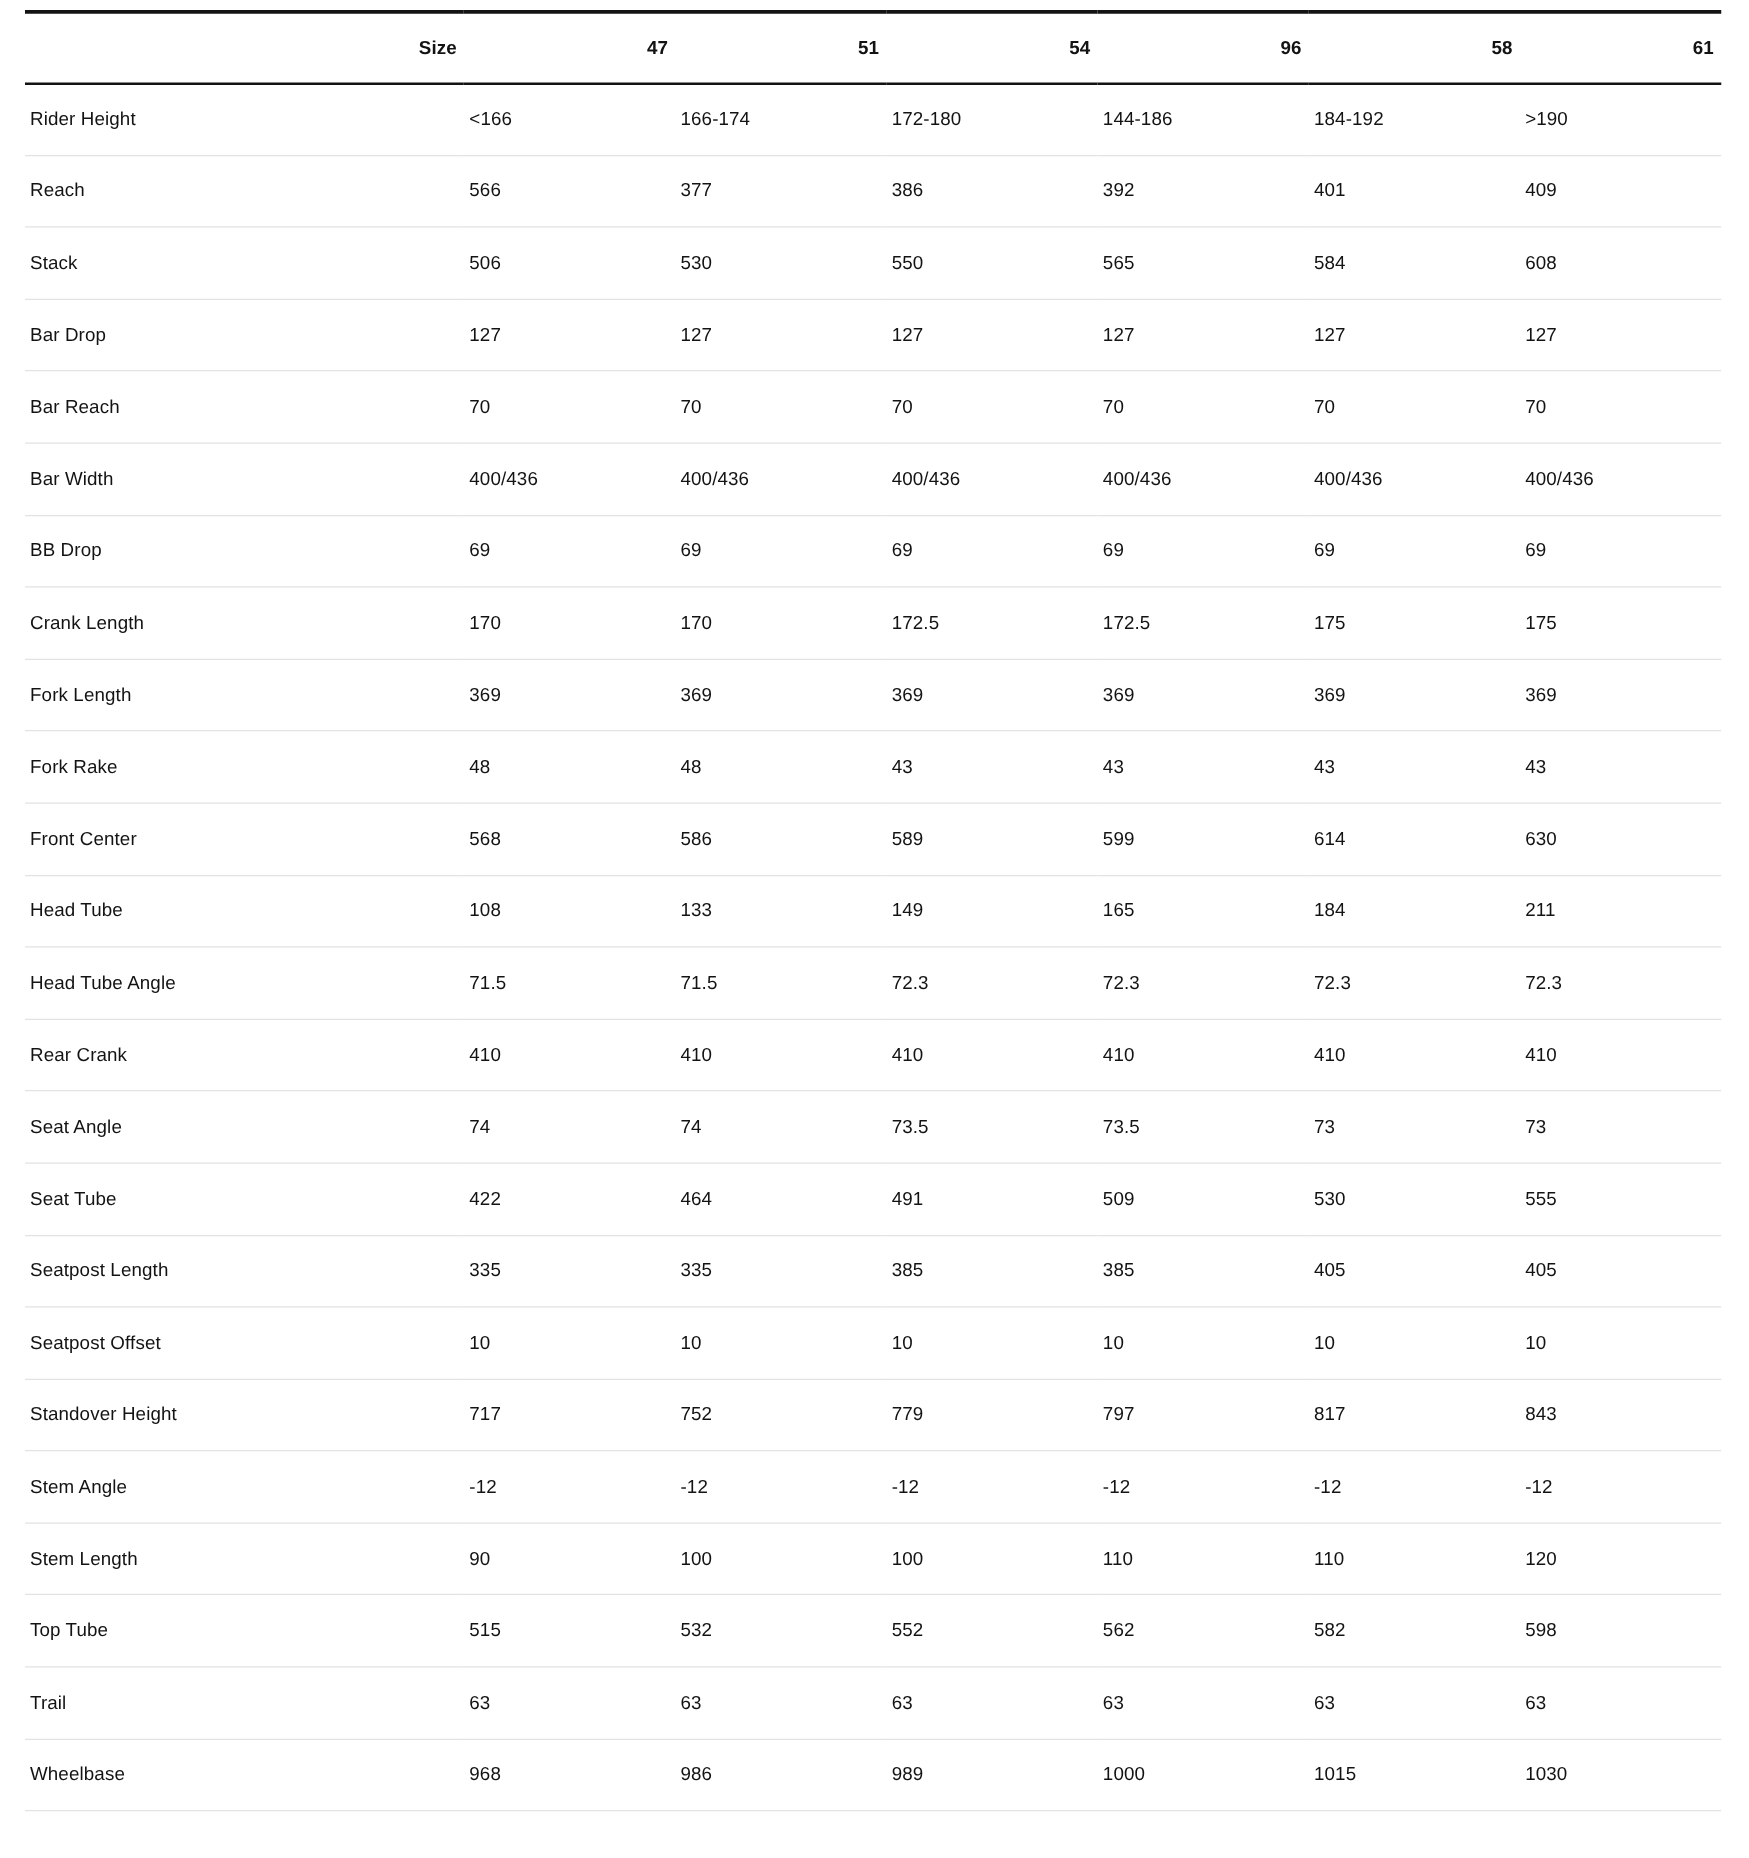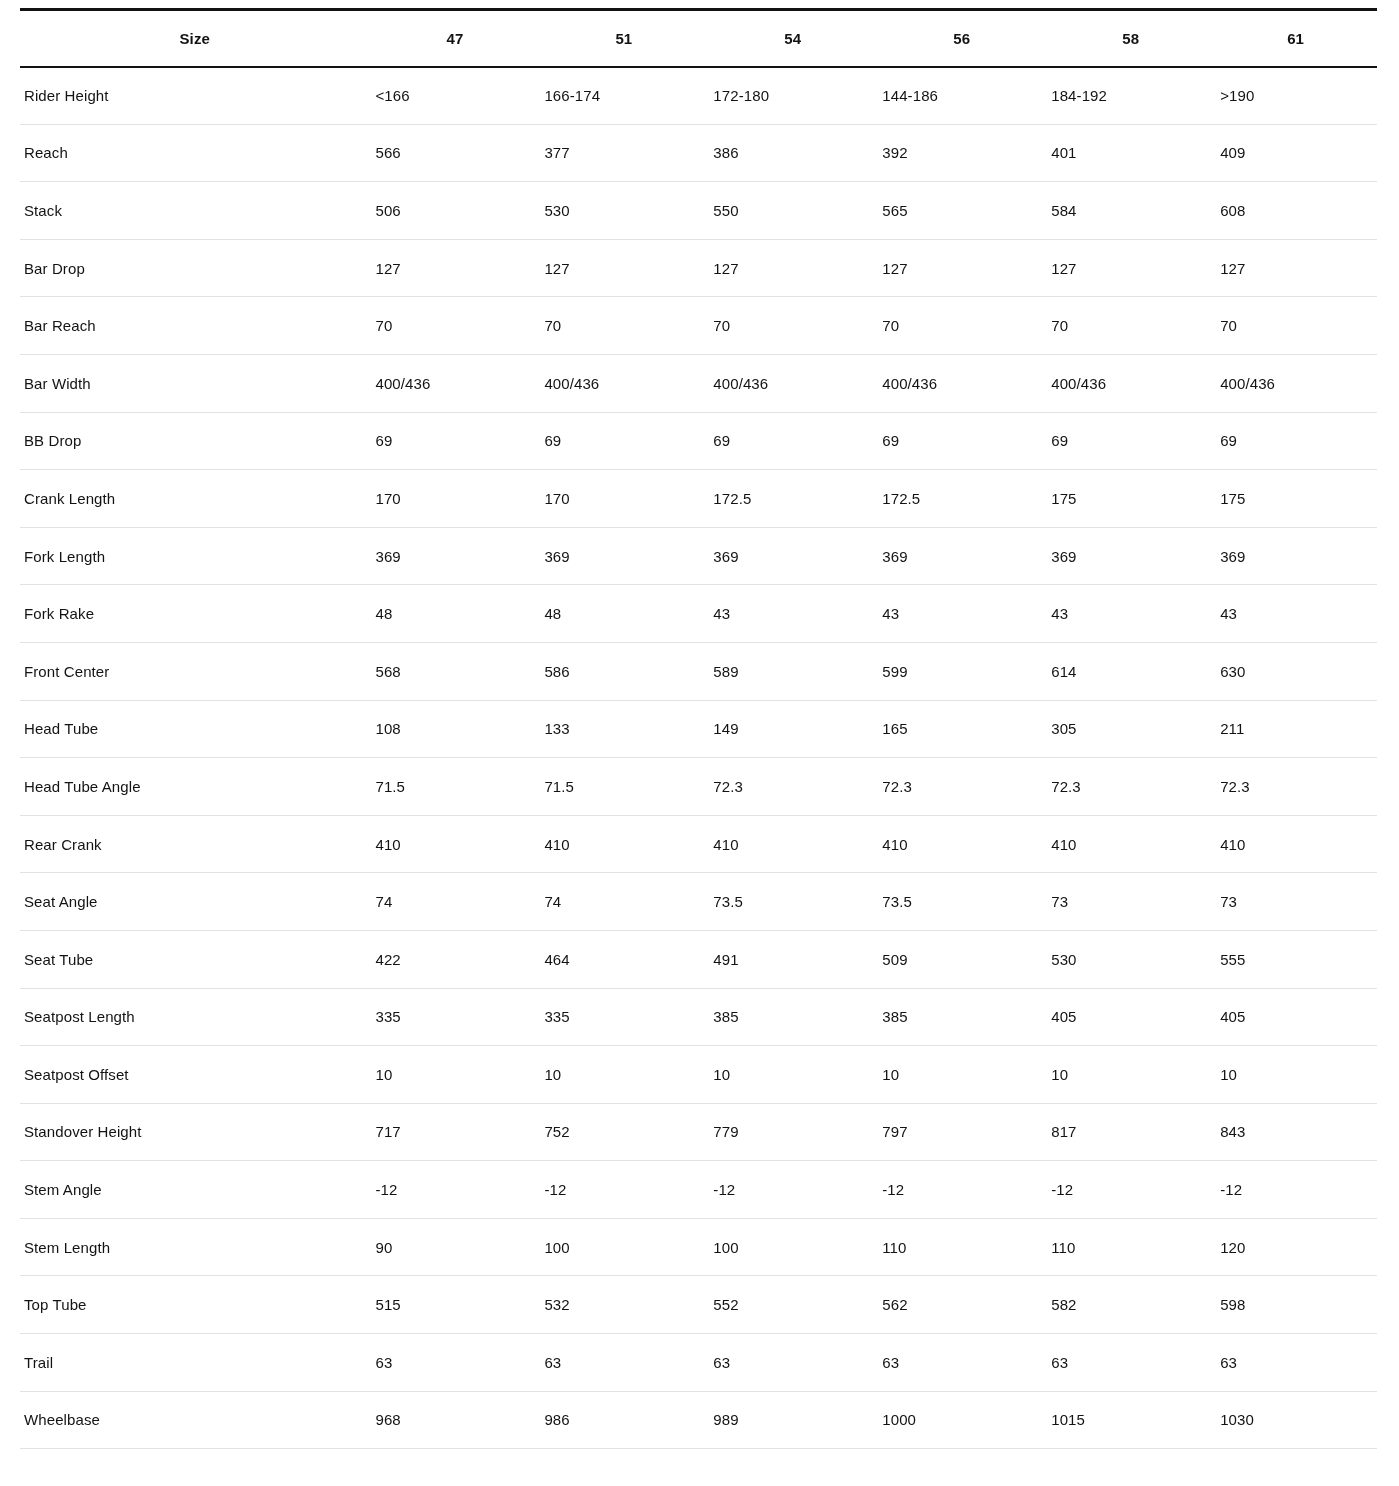--- a/index.html
+++ b/index.html
@@ -19,21 +19,21 @@
     width: 100%;
     border-collapse: collapse;
     table-layout: fixed;
     border-top: 3px solid #131313;
     color: #131313;
   }
   table.geo-table col.c-label { width: 25.9%; }
   table.geo-table col.c-val   { width: 12.45%; }
   table.geo-table col.c-last  { width: auto; }
   table.geo-table th {
-    text-align: center;
+    text-align: right;
     font-weight: 700;
     font-size: 15px;
     letter-spacing: 0.1px;
     height: 57px;
     padding: 0 6px 0 4px;
     vertical-align: middle;
     border-bottom: 2px solid #131313;
     white-space: nowrap;
   }
   table.geo-table td {
@@ -62,21 +62,21 @@
         <col class="c-val">
       <col class="c-last">
     </colgroup>
     <thead>
       <tr>
         <th>Size</th>
 
       <th>47</th>
           <th>51</th>
           <th>54</th>
-          <th>56</th>
+          <th>96</th>
           <th>58</th>
           <th>61</th>
         </tr>
     </thead>
     <tbody>
 
     <tr>
           <td>Rider Height</td>
           <td>&lt;166</td>
           <td>166-174</td>
@@ -174,21 +174,21 @@
           <td>599</td>
           <td>614</td>
           <td>630</td>
         </tr>
         <tr>
           <td>Head Tube</td>
           <td>108</td>
           <td>133</td>
           <td>149</td>
           <td>165</td>
-          <td>305</td>
+          <td>184</td>
           <td>211</td>
         </tr>
         <tr>
           <td>Head Tube Angle</td>
           <td>71.5</td>
           <td>71.5</td>
           <td>72.3</td>
           <td>72.3</td>
           <td>72.3</td>
           <td>72.3</td>

